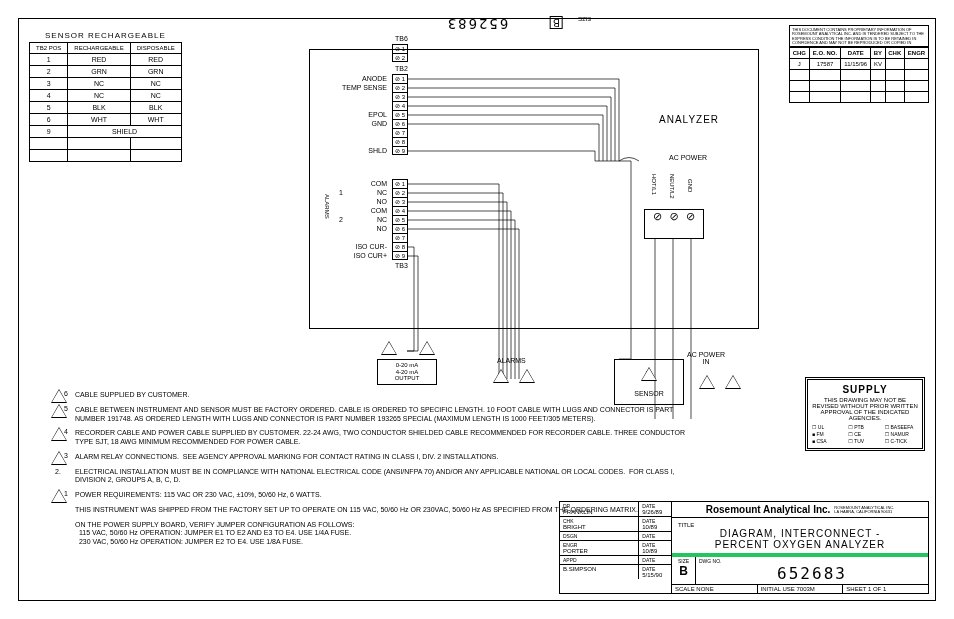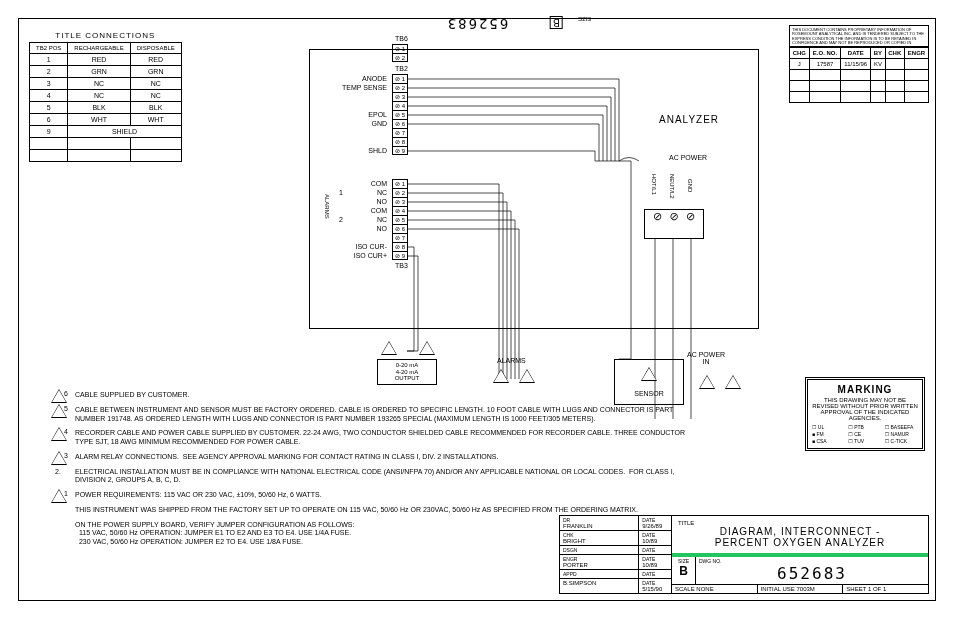--- a/index.html
+++ b/index.html
@@ -206,21 +206,21 @@
 </head>
 <body>
 
 <div class="frame">
 
   <div class="fold-num">652683</div>
   <div class="fold-rev">B</div>
   <div class="fold-size">SIZE</div>
 
   <table class="sensor-table">
-    <caption>TITLE CONNECTIONS</caption>
+    <caption>SENSOR RECHARGEABLE</caption>
     <tbody>
         <tr>
       <th>TB2
 POS</th>
       <th>RECHARGEABLE</th>
       <th>DISPOSABLE</th>
     </tr>
     <tr>
           <td>1</td>
           <td>RED</td>
@@ -480,21 +480,21 @@
       </div>
       <div class="note-row">
         <div class="mk"></div>
         <div class="tx" style="white-space: pre-wrap;">ON THE POWER SUPPLY BOARD, VERIFY JUMPER CONFIGURATION AS FOLLOWS:
   115 VAC, 50/60 Hz OPERATION: JUMPER E1 TO E2 AND E3 TO E4. USE 1/4A FUSE.
   230 VAC, 50/60 Hz OPERATION: JUMPER E2 TO E4. USE 1/8A FUSE.</div>
       </div>
     </div>
 
   <div class="caution">
-    <h4>MARKING</h4>
+    <h4>SUPPLY</h4>
     <div>THIS DRAWING MAY NOT BE REVISED WITHOUT PRIOR WRITTEN APPROVAL OF THE INDICATED AGENCIES.</div>
     <div class="grid" id="caution-grid">
         <div>☐ UL</div>
         <div>☐ PTB</div>
         <div>☐ BASEEFA</div>
         <div>■ FM</div>
         <div>☐ CE</div>
         <div>☐ NAMUR</div>
         <div>■ CSA</div>
         <div>☐ TUV</div>
@@ -560,20 +560,25 @@
               <div style="font-size:5px"></div>
               <div>B.SIMPSON</div>
             </div>
             <div class="tb-cell date-col">
               <div style="font-size:5px">DATE</div>
               <div>5/15/90</div>
             </div>
           </div>
         </div>
       <div style="flex:1;display:flex;flex-direction:column">
+        <div class="company" style="border-bottom:1px solid #000">
+          <span>Rosemount Analytical Inc.</span>
+          <span class="tiny" style="white-space:pre">ROSEMOUNT ANALYTICAL INC.
+LA HABRA, CALIFORNIA 90631</span>
+        </div>
         <div class="title-area" style="border-bottom:4px solid #22c55e">
           <span class="lbl">TITLE</span>
           <div class="ttl" style="white-space:pre">DIAGRAM, INTERCONNECT -
 PERCENT OXYGEN ANALYZER</div>
         </div>
         <div class="tb-row">
           <div class="tb-cell" style="width:24px;text-align:center">
             <div style="font-size:5px">SIZE</div>
             <div style="font-size:12px;font-weight:bold">B</div>
           </div>

